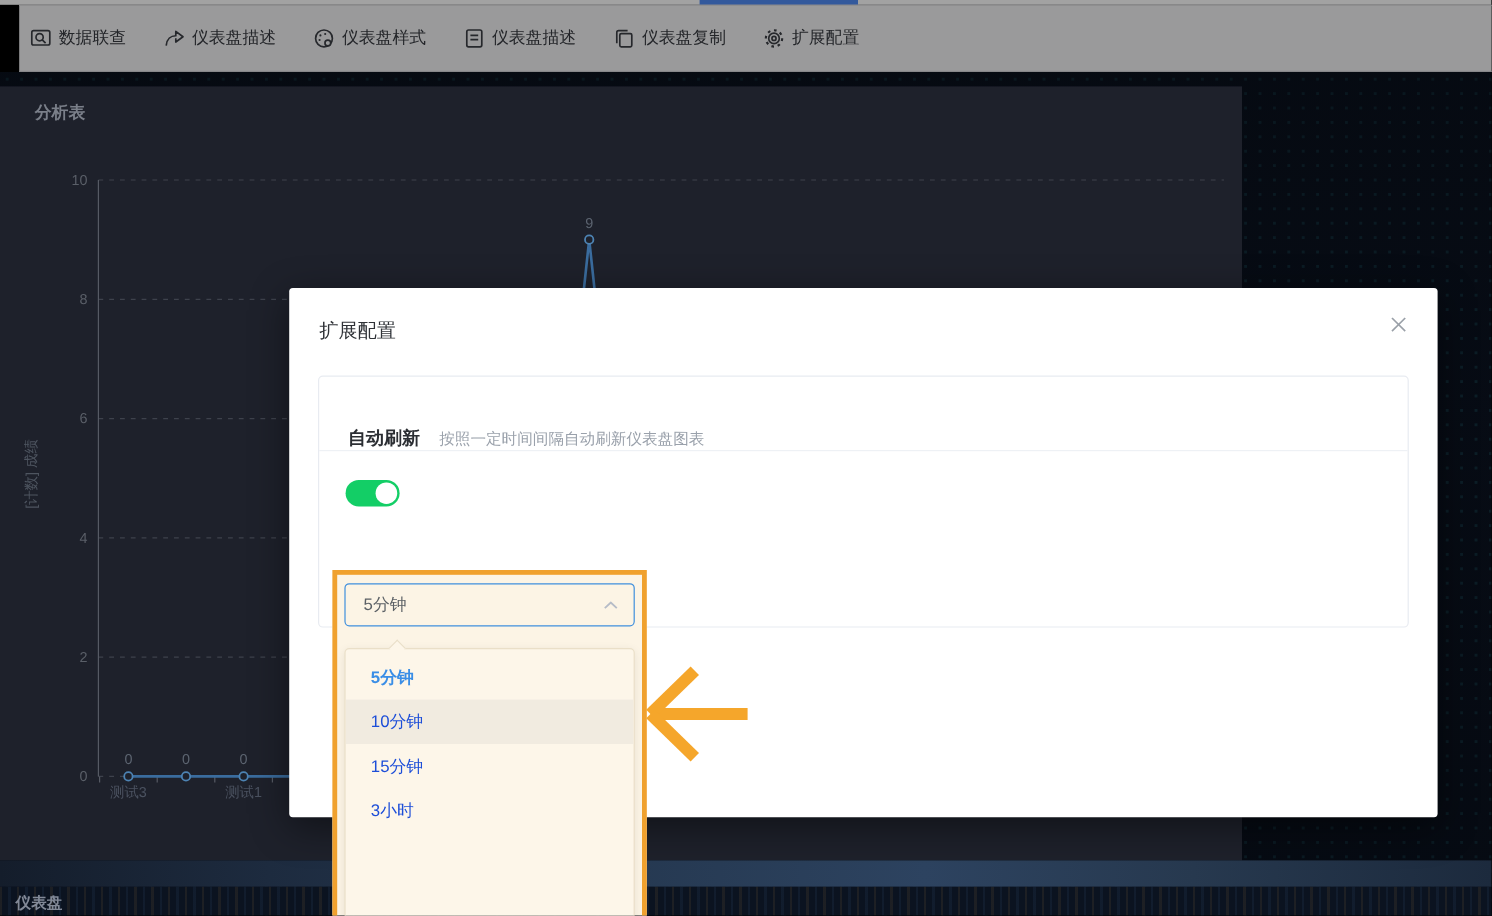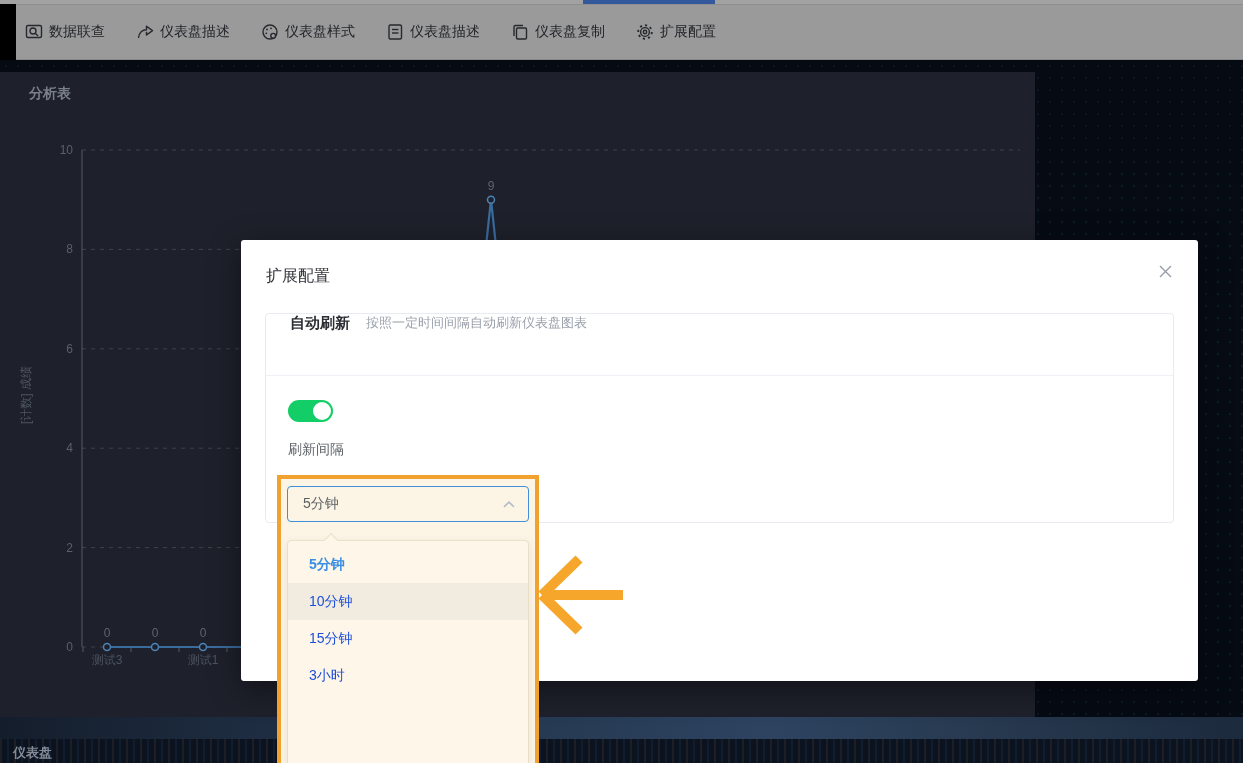--- a/index.html
+++ b/index.html
@@ -51,21 +51,21 @@
   .dialog {
     position:absolute; left:241px; top:240px; width:957px; height:441px;
     background:#fff; border-radius:3px; box-shadow:0 8px 32px rgba(0,0,0,.45); z-index:10;
   }
   .dialog-title { position:absolute; left:25px; top:26px; font-size:16px; font-weight:500; color:#2f3237; }
   .dialog-close { position:absolute; right:24px; top:24px; width:18px; height:18px; cursor:pointer; display:flex; align-items:center; justify-content:center; }
   .settings-card {
     position:absolute; left:24px; top:73px; width:909px; height:210px;
     background:#fff; border:1px solid #e8ebf1; border-radius:4px;
   }
-  .card-header { height:62px; display:flex; align-items:flex-start; padding:0 24px; border-bottom:1px solid #eef1f5; }
+  .card-header { height:62px; display:flex; align-items:flex-end; padding:0 24px; border-bottom:1px solid #eef1f5; }
   .card-title { font-size:15px; font-weight:bold; color:#2b2e33; }
   .card-desc { font-size:13px; color:#9aa1ab; margin-left:16px; }
   .card-body { padding:24px 22px 0; }
   .switch {
     position:relative; width:45px; height:22px; border-radius:11px; background:#13ce66; cursor:pointer; display:inline-block;
   }
   .switch .knob { position:absolute; right:2px; top:2px; width:18px; height:18px; border-radius:50%; background:#fff; }
   .interval-label { margin-top:15px; font-size:14px; color:#5f6368; }
 
   
@@ -247,21 +247,20 @@
     </div>
     <div class="settings-card">
       <div class="card-header">
         <span class="card-title">自动刷新</span>
         <span class="card-desc">按照一定时间间隔自动刷新仪表盘图表</span>
       </div>
       <div class="card-body">
         <span class="switch">
           <span class="knob"></span>
         </span>
-        <div class="interval-label">刷新间隔</div>
       </div>
     </div>
   </div>
 
   <div class="hl-box">
     <div class="sel">
       <span class="sel-value">5分钟</span>
       <span class="sel-arrow">
           <svg width="12" height="7" viewBox="0 0 12 7" fill="none" stroke="#b6bcc7" stroke-width="1.6">
             <polyline points="1,5.8 6,1.2 11,5.8"></polyline>

